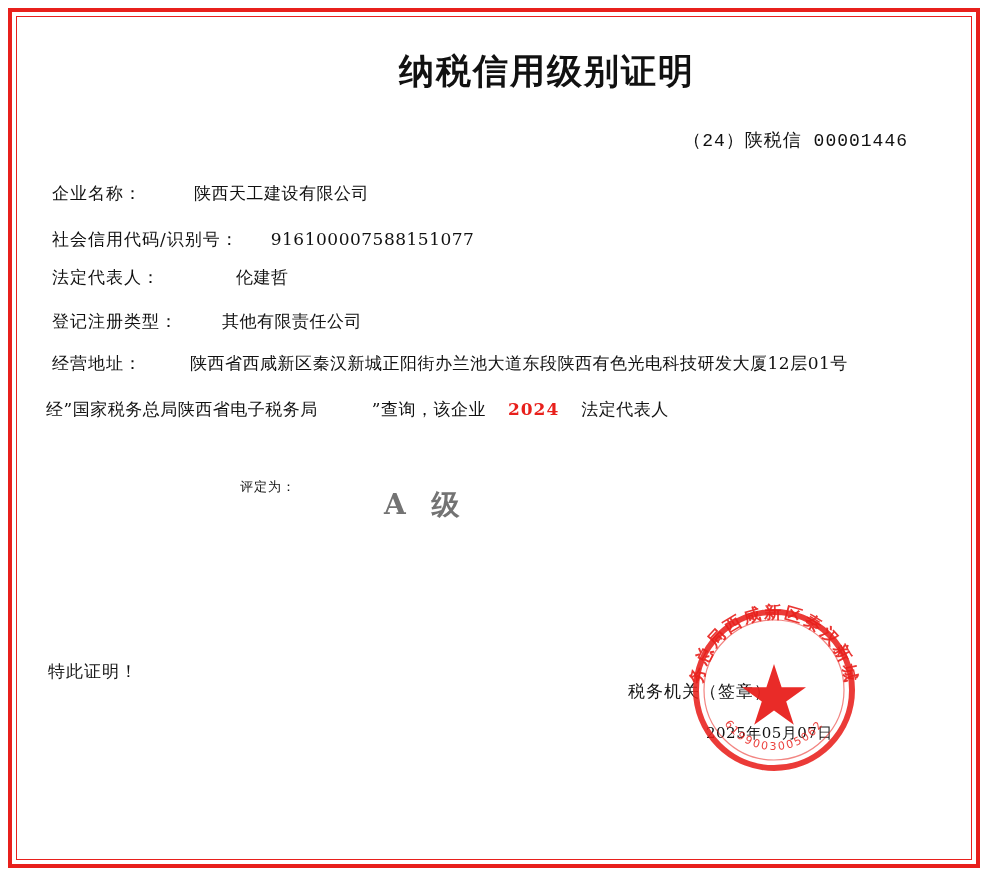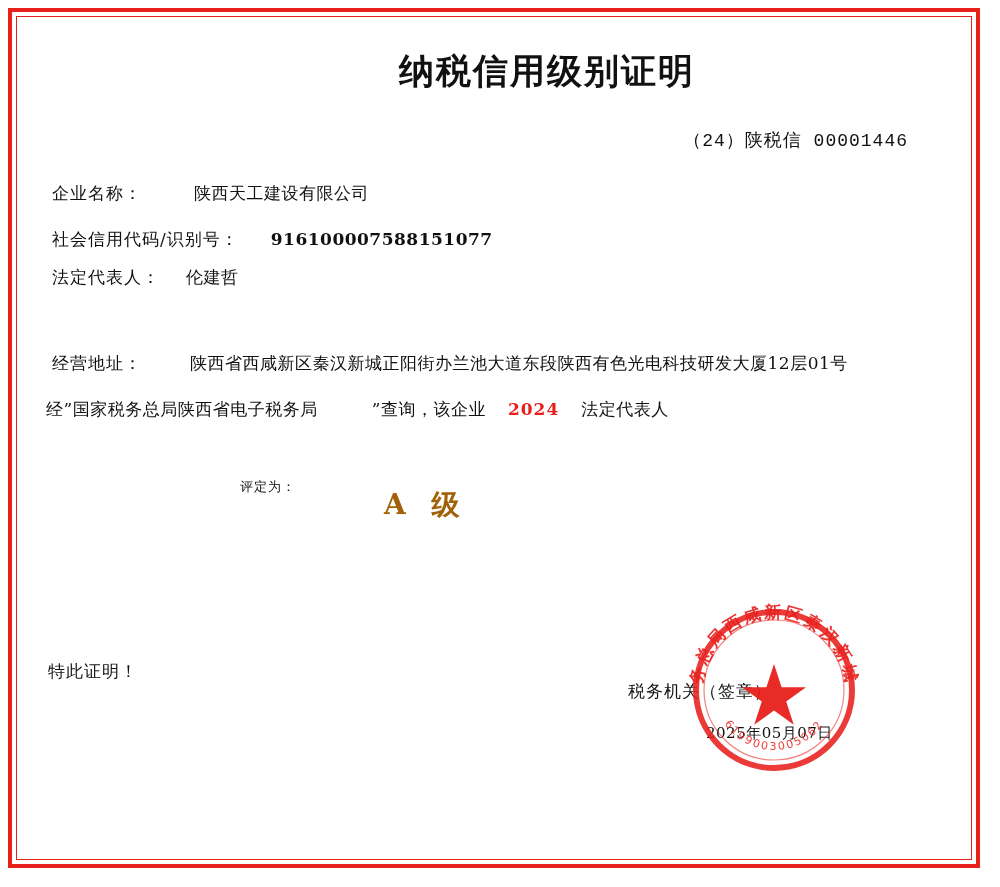--- a/index.html
+++ b/index.html
@@ -76,22 +76,22 @@
     display: inline-block;
     letter-spacing: 0.5px;
   }
   .f-name   { top: 182px; }
   .f-credit { top: 228px; }
   .f-legal  { top: 266px; }
   .f-type   { top: 310px; }
   .f-addr   { top: 352px; }
 
   .f-name .value   { margin-left: 52px; }
-  .f-credit .value { margin-left: 32px; font-weight: bold; }
-  .f-legal .value  { margin-left: 26px; }
+  .f-credit .value { margin-left: 32px; }
+  .f-legal .value  { margin-left: 76px; }
   .f-type .value   { margin-left: 44px; }
   .f-addr .value   { margin-left: 48px; }
 
   .query-line {
     position: absolute;
     left: 46px;
     top: 398px;
     font-family: "DejaVu Serif", "Liberation Serif", serif;
     font-size: 17px;
     color: #111111;
@@ -114,21 +114,21 @@
     letter-spacing: 1px;
     color: #111111;
   }
   .grade-value {
     position: absolute;
     left: 384px;
     top: 486px;
     font-family: "DejaVu Serif", "Liberation Serif", serif;
     font-size: 28px;
     font-weight: 700;
-    color: #a16207;
+    color: #737373;
     letter-spacing: 8px;
   }
   .certify {
     position: absolute;
     left: 48px;
     top: 660px;
     font-family: "DejaVu Serif", "Liberation Serif", serif;
     font-size: 17px;
     letter-spacing: 1px;
     color: #111111;
@@ -178,20 +178,23 @@
   </div>
 
   <div class="field f-credit">
     <span class="label">社会信用代码/识别号：</span><span class="value">916100007588151077</span>
   </div>
 
   <div class="field f-legal">
     <span class="label">法定代表人：</span><span class="value">伦建哲</span>
   </div>
 
+  <div class="field f-type">
+    <span class="label">登记注册类型：</span><span class="value">其他有限责任公司</span>
+  </div>
 
   <div class="field f-addr">
     <span class="label">经营地址：</span><span class="value">陕西省西咸新区秦汉新城正阳街办兰池大道东段陕西有色光电科技研发大厦12层01号</span>
   </div>
 
   <div class="query-line">
     <span>经”国家税务总局陕西省电子税务局</span><span class="gap-a"></span><span>”查询，该企业</span><span class="gap-b"></span><span class="year">2024</span><span class="gap-b"></span><span>法定代表人</span>
   </div>
 
   <div class="grade-label">评定为：</div>

